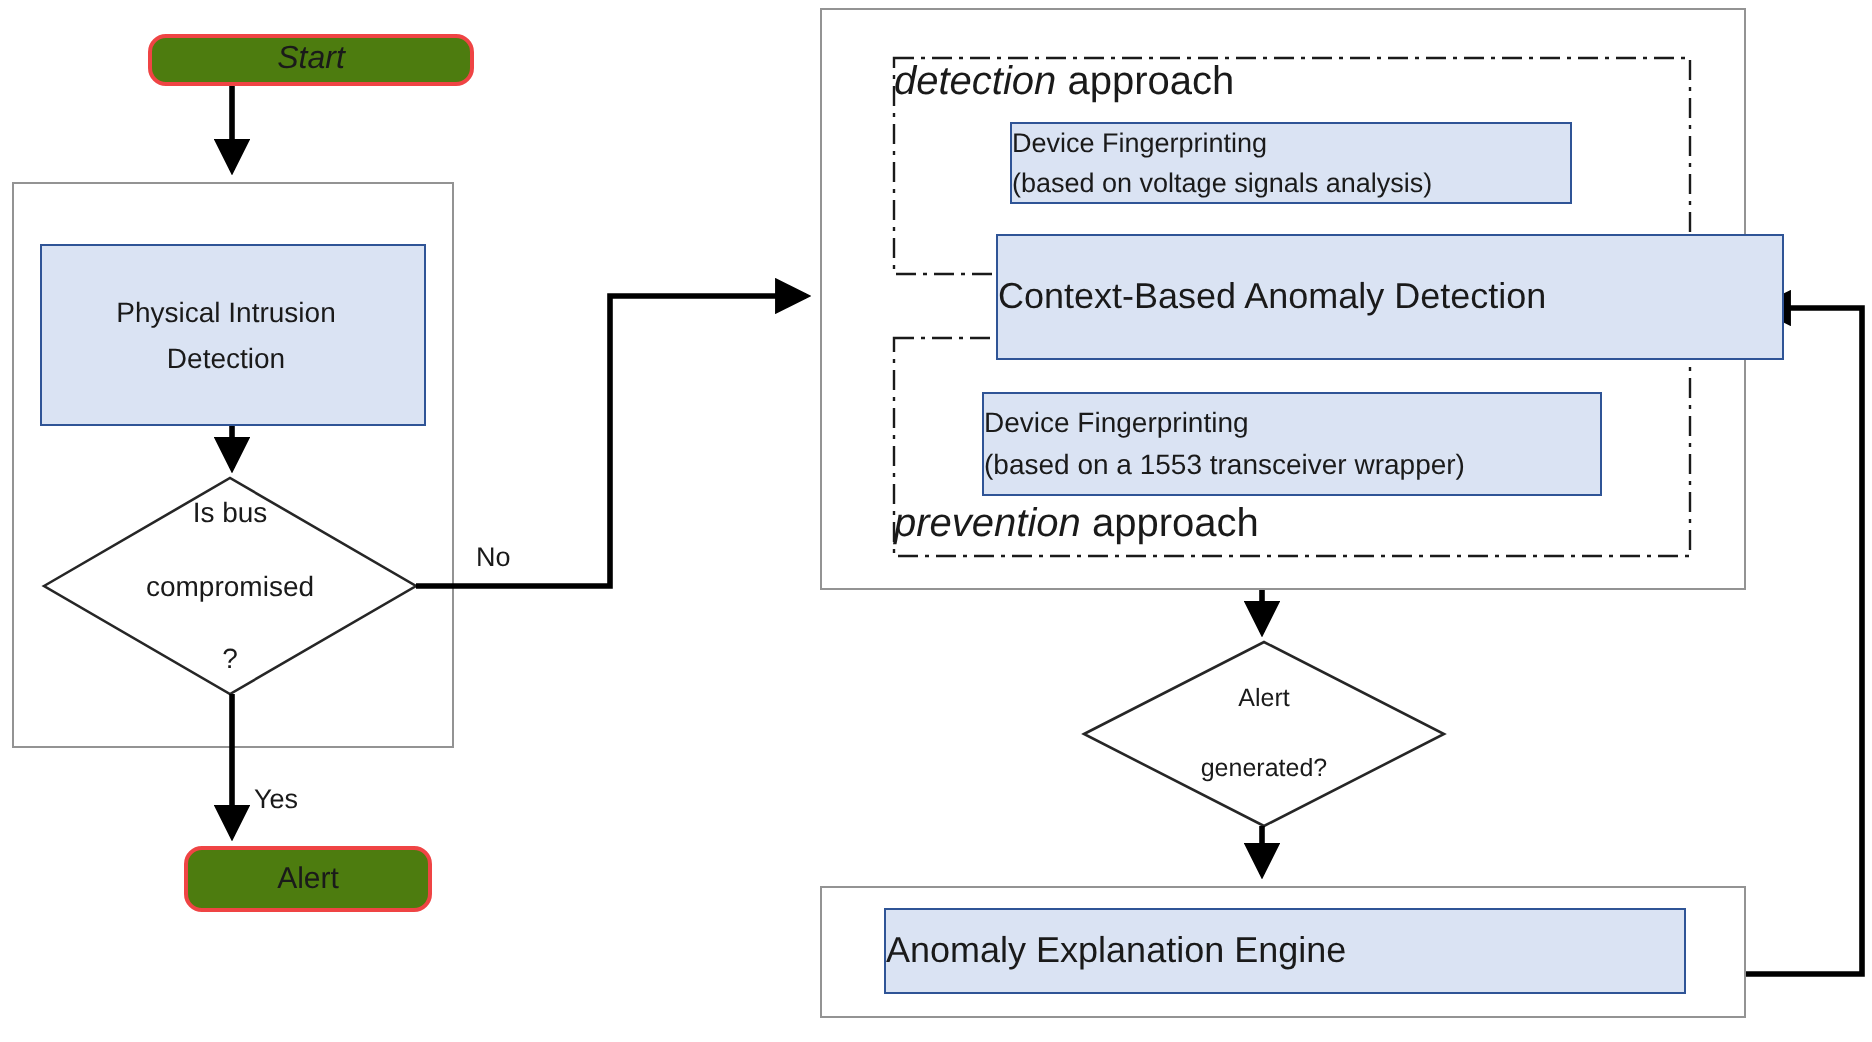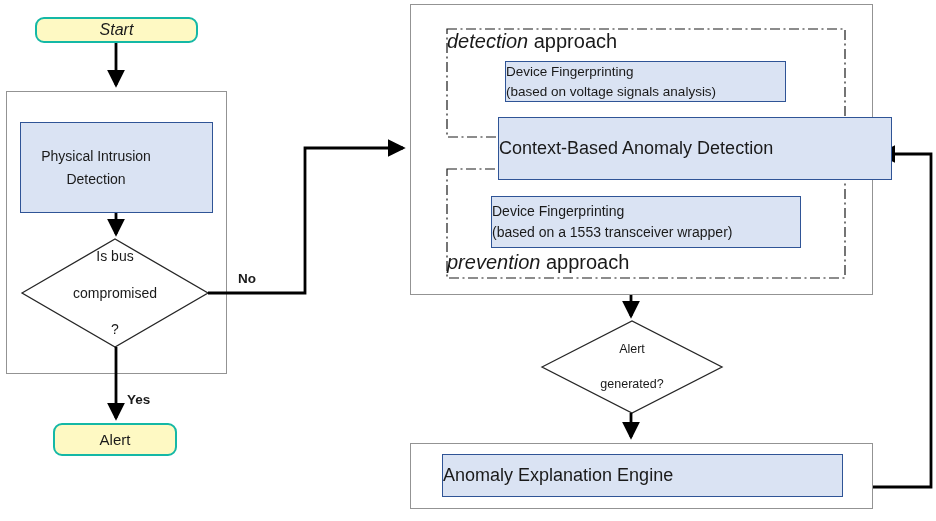--- a/index.html
+++ b/index.html
@@ -9,32 +9,32 @@
   }
   .container{
     position:absolute;background:#ffffff;border:1.5px solid #939393;box-sizing:border-box;
   }
   .bluebox{
     position:absolute;background:#dae3f3;border:1.6px solid #2f5496;box-sizing:border-box;
     display:flex;flex-direction:column;align-items:flex-start;justify-content:center;
     text-align:center;z-index:4;
   }
   .roundbox{
-    position:absolute;background:#fef9c3;border:2px solid #14b8a6;border-radius:9px;
-    box-sizing:border-box;display:flex;align-items:center;justify-content:center;z-index:4;
+    position:absolute;background:#4d7c0f;border:2px solid #ef4444;border-radius:9px;
+    box-sizing:border-box;display:flex;align-items:center;justify-content:center;z-index:4;margin-left:39px;
   }
   .diamond-label{
     position:absolute;display:flex;flex-direction:column;align-items:center;justify-content:center;
     text-align:center;z-index:4;line-height:1.35;gap:18px;
   }
   .section-title{
     position:absolute;text-align:left;font-size:20px;z-index:4;
   }
   .section-title .it{font-style:italic;}
-  .edge-label{position:absolute;font-size:13.5px;z-index:5;font-weight:bold;}
+  .edge-label{position:absolute;font-size:13.5px;z-index:5;}
   svg.layer{position:absolute;left:0;top:0;z-index:3;}
   .small-line{display:block;}
 </style>
 </head>
 <body>
 
 <div id="canvas">
 
   <div class="container" style="left:6px;top:91px;width:221px;height:283px;border-width:1px;"></div>
 
@@ -65,21 +65,21 @@
   </svg>
 
   <div class="roundbox" style="left:35px;top:17px;width:163px;height:26px;font-size:16px;font-style:italic;">
     <span>Start</span>
   </div>
 
   <div class="roundbox" style="left:53px;top:423px;width:124px;height:33px;font-size:15px;">
     <span>Alert</span>
   </div>
 
-  <div class="bluebox" style="left:20px;top:122px;width:193px;height:91px;font-size:14px;line-height:1.6;">
+  <div class="bluebox" style="left:20px;top:122px;width:193px;height:91px;font-size:14px;line-height:1.6;padding-left:17px;">
     <span style="width:150px;">Physical Intrusion Detection</span>
   </div>
 
   <div class="diamond-label" style="left:55px;top:263px;width:120px;height:60px;font-size:14px;">
     <span class="small-line">Is bus</span>
     <span class="small-line">compromised</span>
     <span class="small-line">?</span>
   </div>
 
   <div class="edge-label" style="left:238px;top:271px;">No</div>

